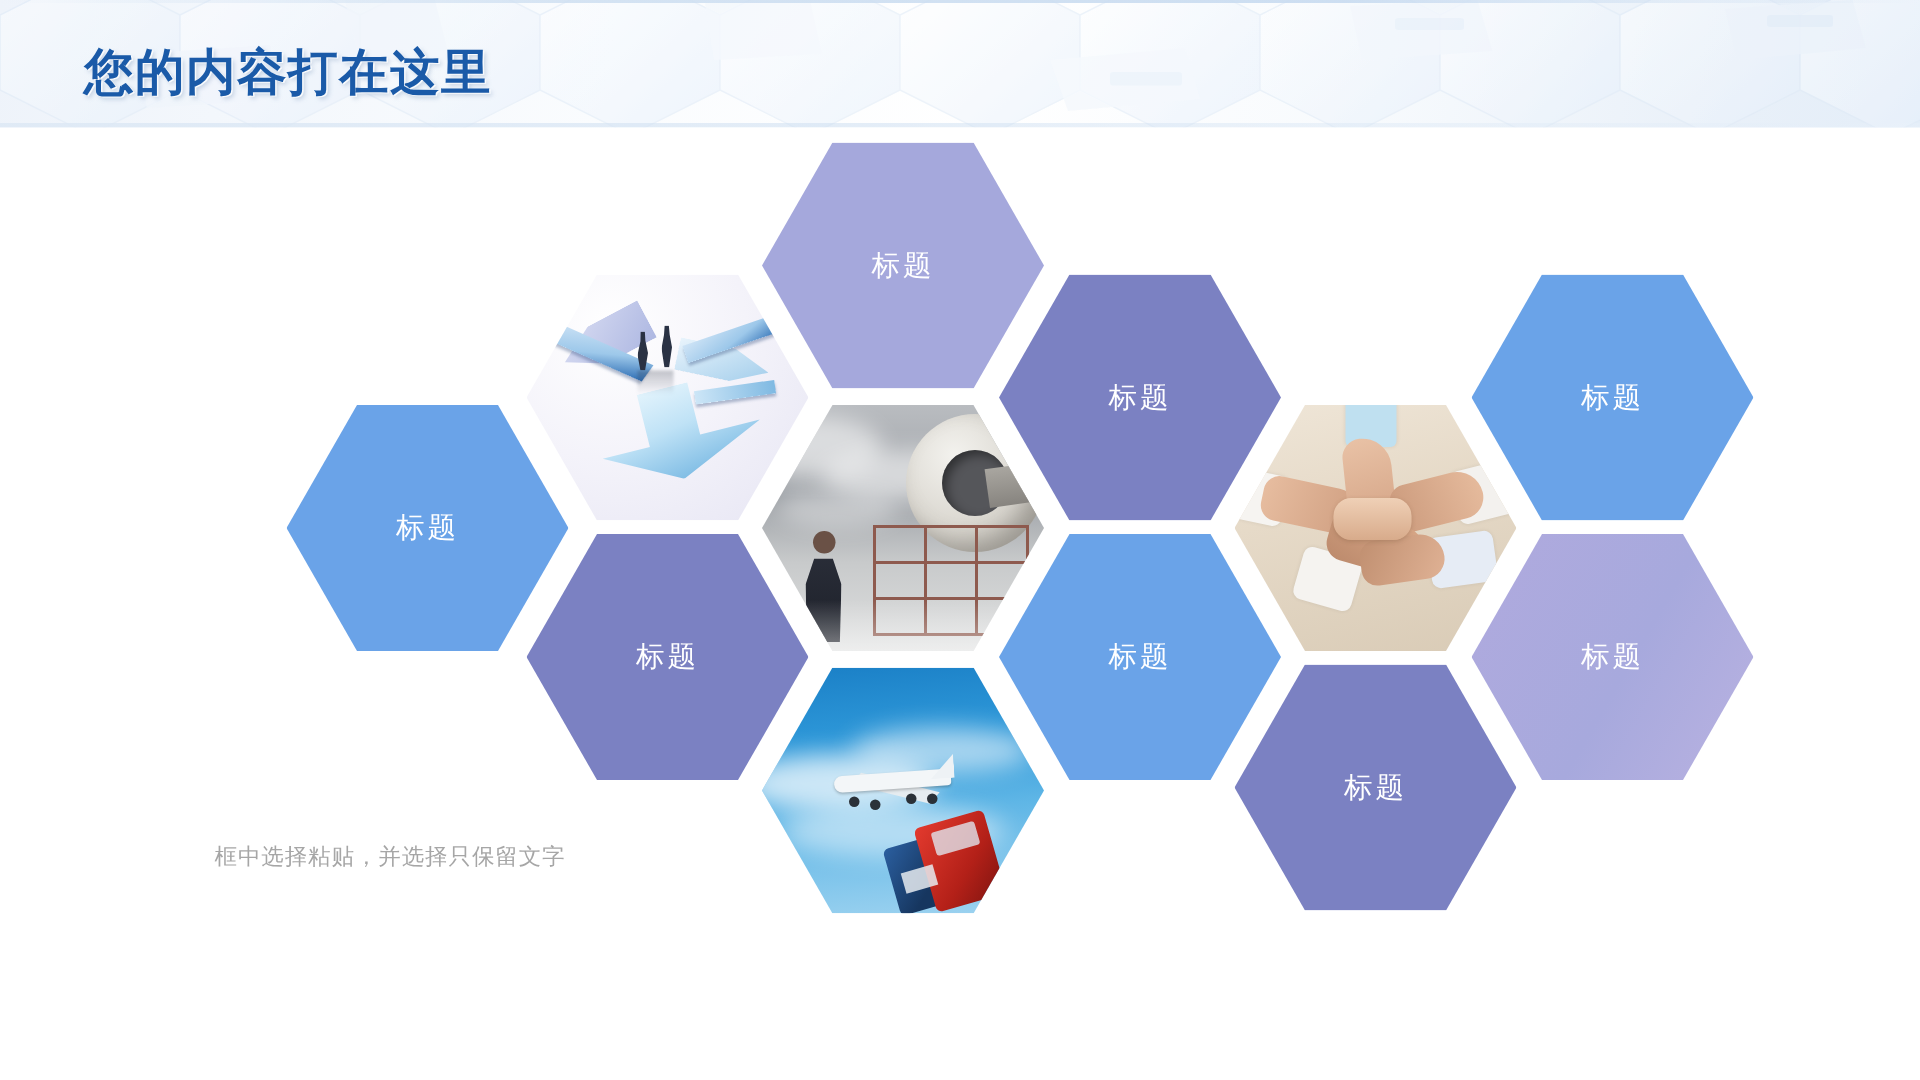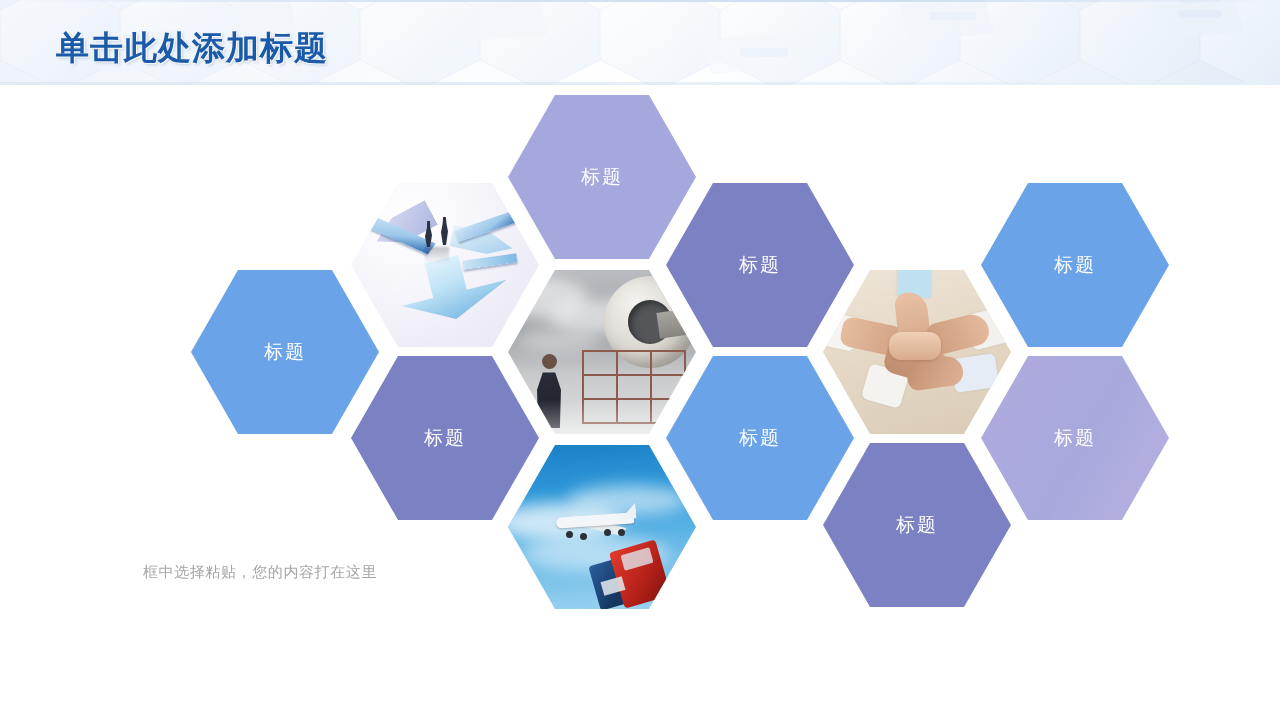--- a/index.html
+++ b/index.html
@@ -231,21 +231,21 @@
     <g fill="#dde9f7" opacity="0.75">
       <rect x="740" y="48" width="48" height="9" rx="2"></rect>
       <rect x="930" y="12" width="46" height="8" rx="2"></rect>
       <rect x="1178" y="10" width="44" height="8" rx="2"></rect>
     </g>
   </svg>
   <div class="band-edge-top"></div>
   <div class="band-edge-bottom"></div>
 </div>
 
-<div id="slide-title">单击此处添加标题</div>
+<div id="slide-title">您的内容打在这里</div>
 
 <div id="honeycomb">
 
   <div class="hex" style="left:191px; top:270px; background:#6aa3e8;">
     <span class="hex-label">标题</span>
   </div>
 
   <div class="hex img" style="left:351px; top:183px;">
     <div class="art-arrows">
       <div class="ar ar2"></div>
@@ -347,15 +347,15 @@
   </div>
 
   <div class="hex" style="left:981px; top:356px; background:linear-gradient(120deg,#b0aade 0%, #a7a9dd 55%, #b9b2e1 100%);">
     <span class="hex-label">标题</span>
   </div>
 
 </div>
 
 <div id="bottom-text">
   <div id="bottom-body">
-    <div>框中选择粘贴，您的内容打在这里</div>
+    <div>框中选择粘贴，并选择只保留文字</div>
   </div>
 </div>
 
 </body></html>

